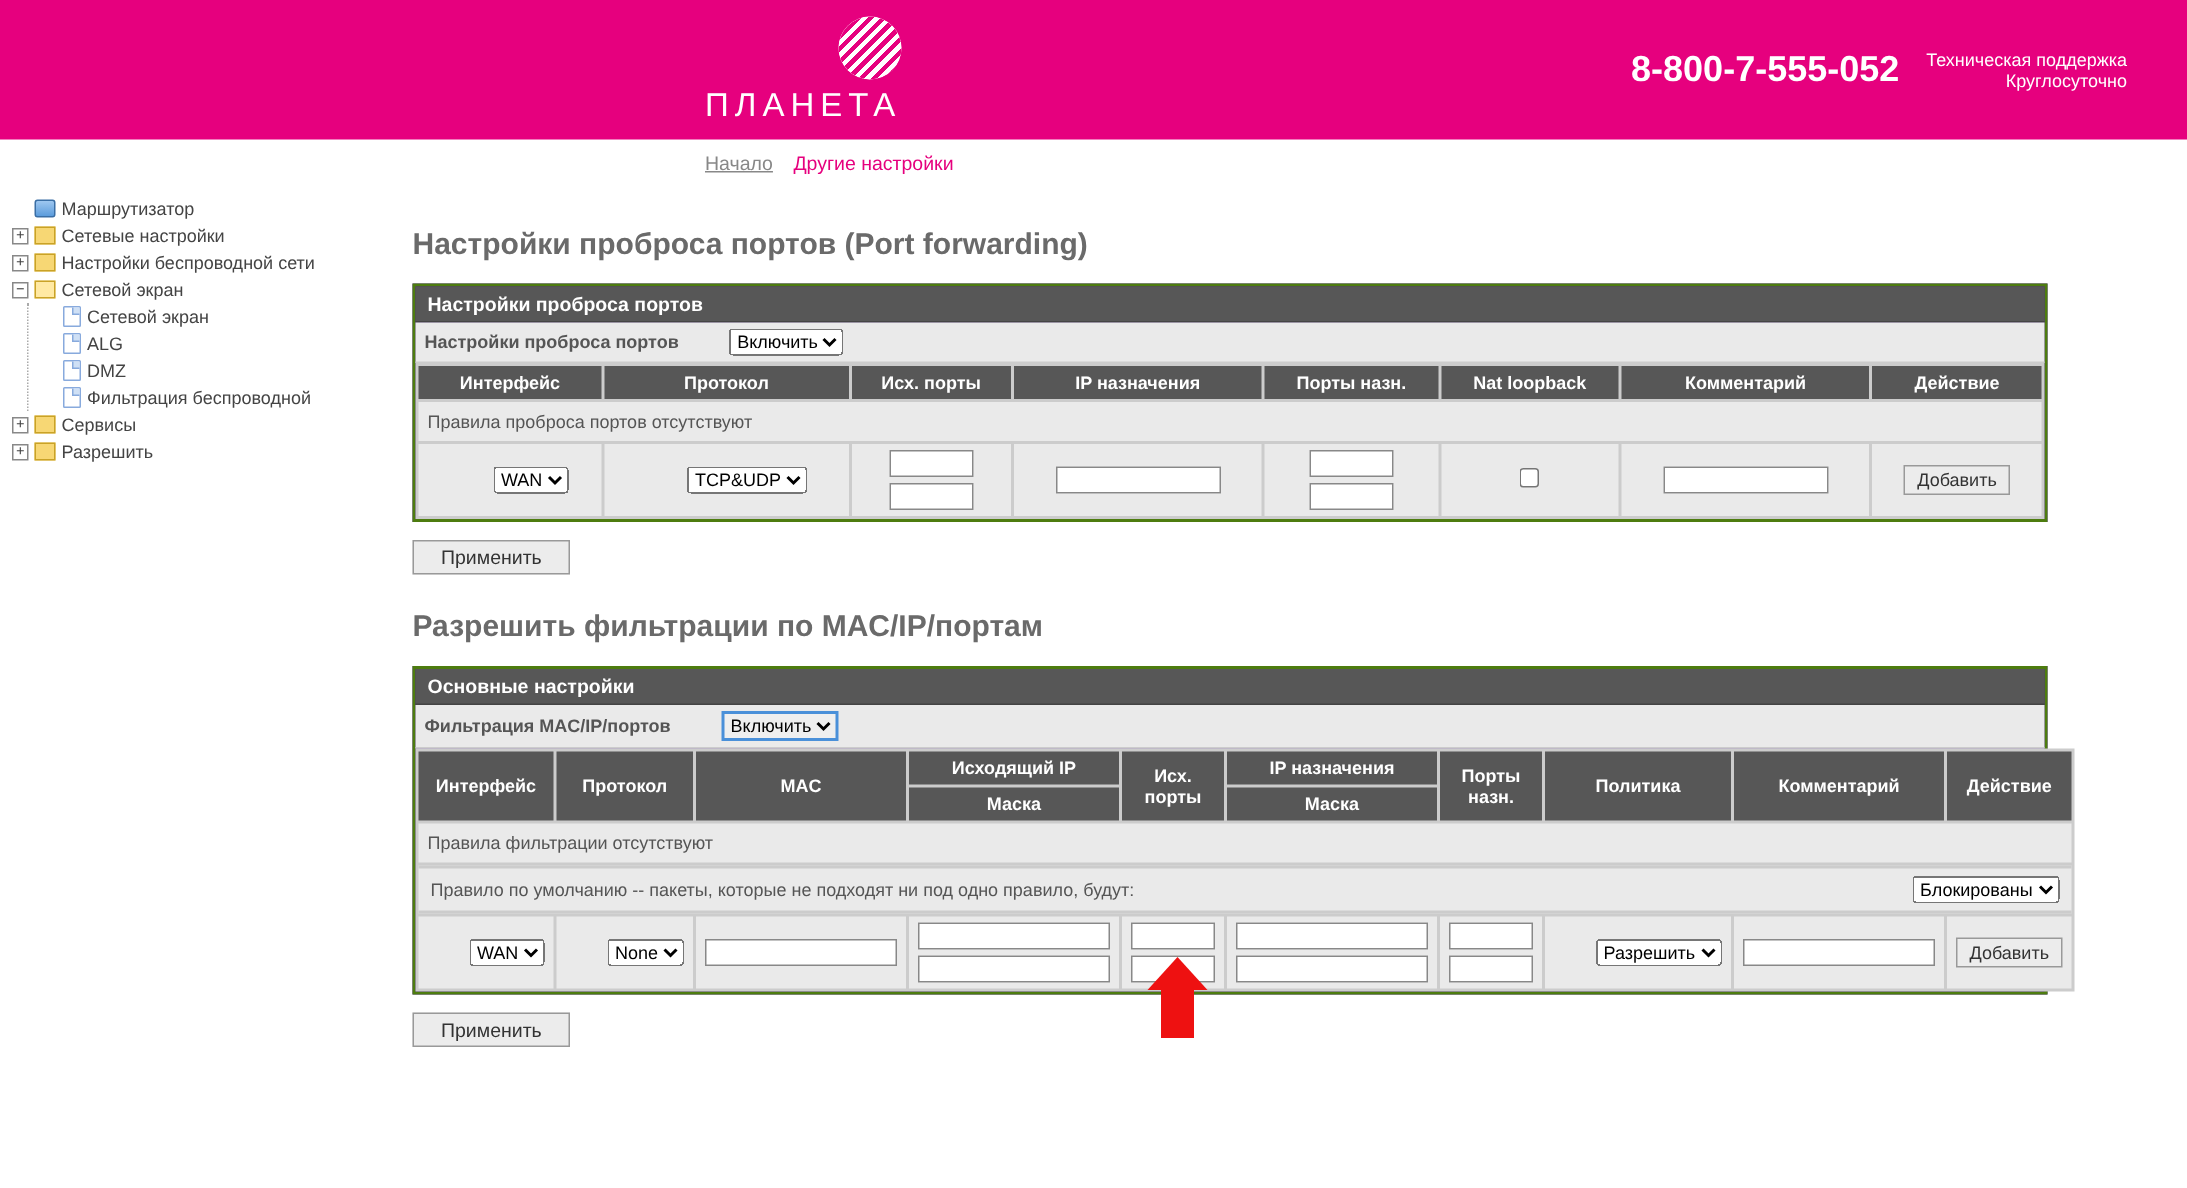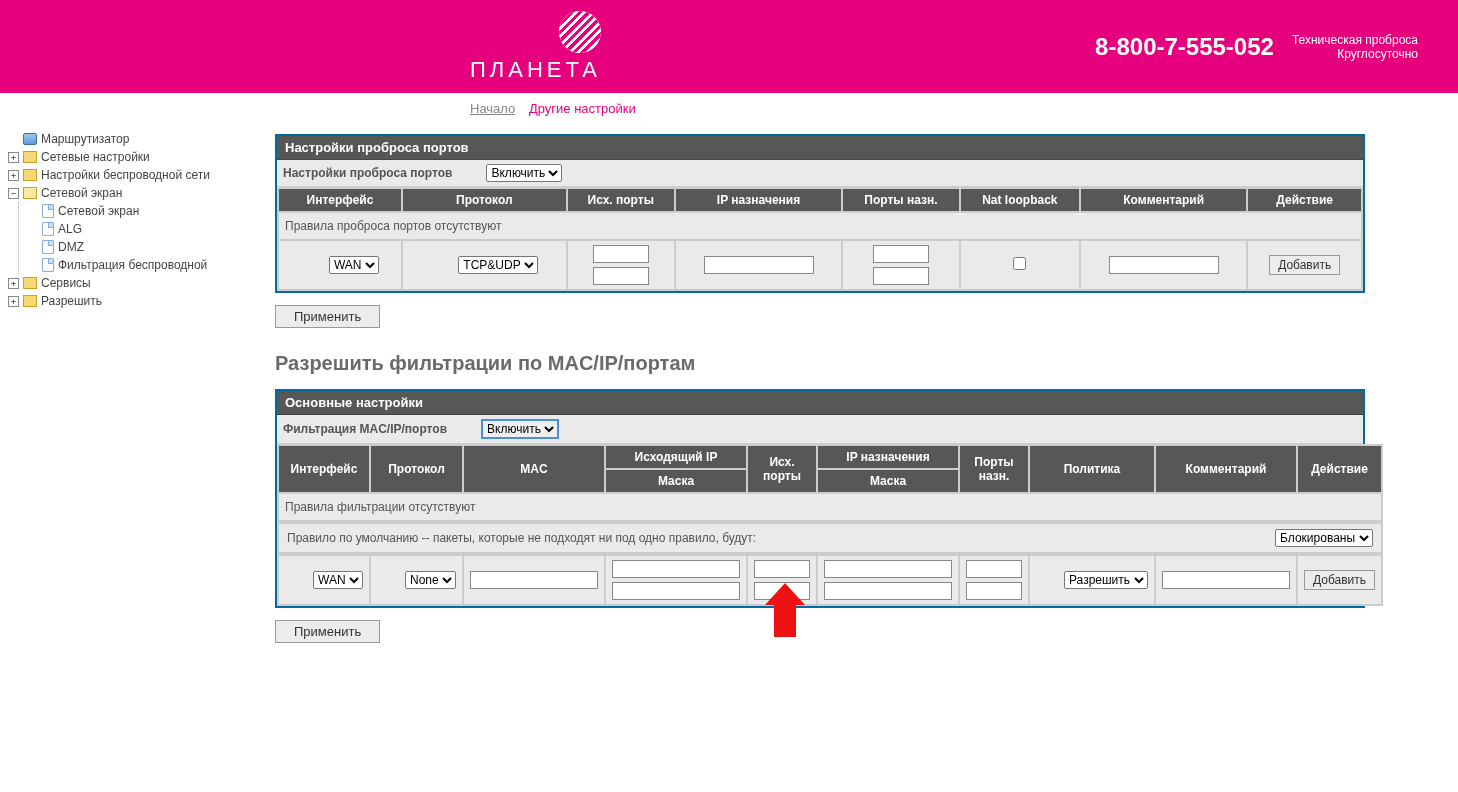--- a/index.html
+++ b/index.html
@@ -21,21 +21,21 @@
 .exp { width: 11px; height: 11px; border: 1px solid #888; display: inline-flex; align-items: center; justify-content: center; font-size: 9px; line-height: 1; margin-right: 4px; background: #fff; font-family: monospace; }
 .exp-blank { width: 11px; height: 11px; display: inline-block; margin-right: 4px; }
 .icon-folder { width: 14px; height: 12px; background: #f7d774; border: 1px solid #c9a227; margin-right: 4px; position: relative; }
 .icon-folder-open { width: 14px; height: 12px; background: #ffe9a3; border: 1px solid #c9a227; margin-right: 4px; position: relative; }
 .icon-page { width: 12px; height: 14px; background: #fff; border: 1px solid #88aadd; margin-right: 4px; border-radius: 1px; position: relative; }
 .icon-page::after{ content:""; position:absolute; top:0; right:0; width:4px; height:4px; background:#cfe0f5; border-left:1px solid #88aadd; border-bottom:1px solid #88aadd;}
 .icon-router { width: 14px; height: 12px; background: linear-gradient(#9ec7f0,#5c9cdc); border: 1px solid #3a6ea5; border-radius: 2px; margin-right: 4px; }
 .tree-children { margin-left: 10px; border-left: 1px dotted #aaa; padding-left: 8px; }
 .content { flex: 1; padding: 10px 40px 40px 10px; max-width: 1140px; }
 h2.section-title { font-size: 20px; font-weight: bold; color: #6a6a6a; margin: 18px 0 14px; }
-.panel { border: 2px solid #0369a1; margin-bottom: 12px; background: #4c1d95; }
+.panel { border: 2px solid #4d7c0f; margin-bottom: 12px; background: #4c1d95; }
 .panel-title { background: #575757; color: #fff; font-weight: bold; padding: 4px 8px; font-size: 13px; border-bottom: 1px solid #444; }
 .subrow { display: flex; align-items: center; padding: 4px 6px; border-bottom: 1px solid #ccc; background: #eaeaea; }
 .subrow label { font-weight: bold; color: #555; margin-right: 6px; }
 table.cfg { width: 100%; border-collapse: separate; border-spacing: 2px; background: #ccc; }
 table.cfg th { background: #575757; color: #fff; font-size: 12px; padding: 4px 6px; font-weight: bold; }
 table.cfg td { background: #eaeaea; padding: 4px 6px; text-align: center; }
 table.cfg td.msg { text-align: left; padding: 6px; color: #555; }
 .stack-inputs { display: flex; flex-direction: column; gap: 4px; align-items: center; }
 .stack-inputs input { width: 56px; }
 input[type="text"] { border: 1px solid #888; padding: 1px 3px; font-size: 12px; }
@@ -57,21 +57,21 @@
 
 <div class="header-bar">
   <div class="logo-area">
     <div class="logo-swirl"></div>
     <div class="logo-text">ПЛАНЕТА</div>
   </div>
   <div class="phone-block">
     <div style="display:flex; gap:18px; align-items:center; justify-content:flex-end;">
       <div class="phone-number">8-800-7-555-052</div>
       <div>
-        <div class="phone-sub">Техническая проброса</div>
+        <div class="phone-sub">Техническая поддержка</div>
         <div class="phone-sub">Круглосуточно</div>
       </div>
     </div>
   </div>
 </div>
 
 <div class="breadcrumb">
   <a href="#">Начало</a>
   <span class="current">Другие настройки</span>
 </div>
@@ -128,20 +128,21 @@
     </div>
     <div class="tree-node">
       <span class="exp">+</span>
         <span class="icon-folder"></span>
       <span>Разрешить</span>
     </div>
   </div>
 
   <div class="content">
 
+    <h2 class="section-title">Настройки проброса портов (Port forwarding)</h2>
     <div class="panel">
       <div class="panel-title">Настройки проброса портов</div>
       <div class="subrow">
         <label>Настройки проброса портов</label>
         <select>
           <option>Включить</option>
         </select>
       </div>
       <table class="cfg">
         <tbody>

